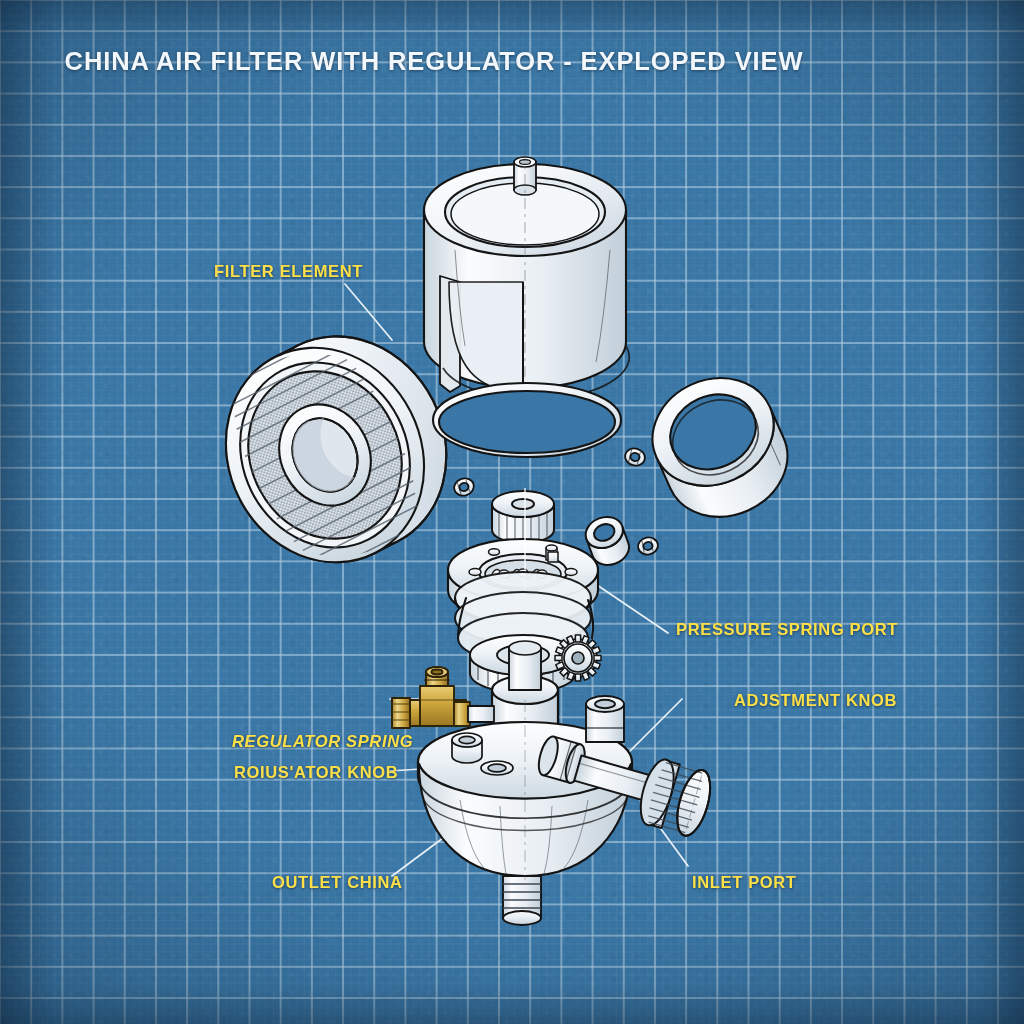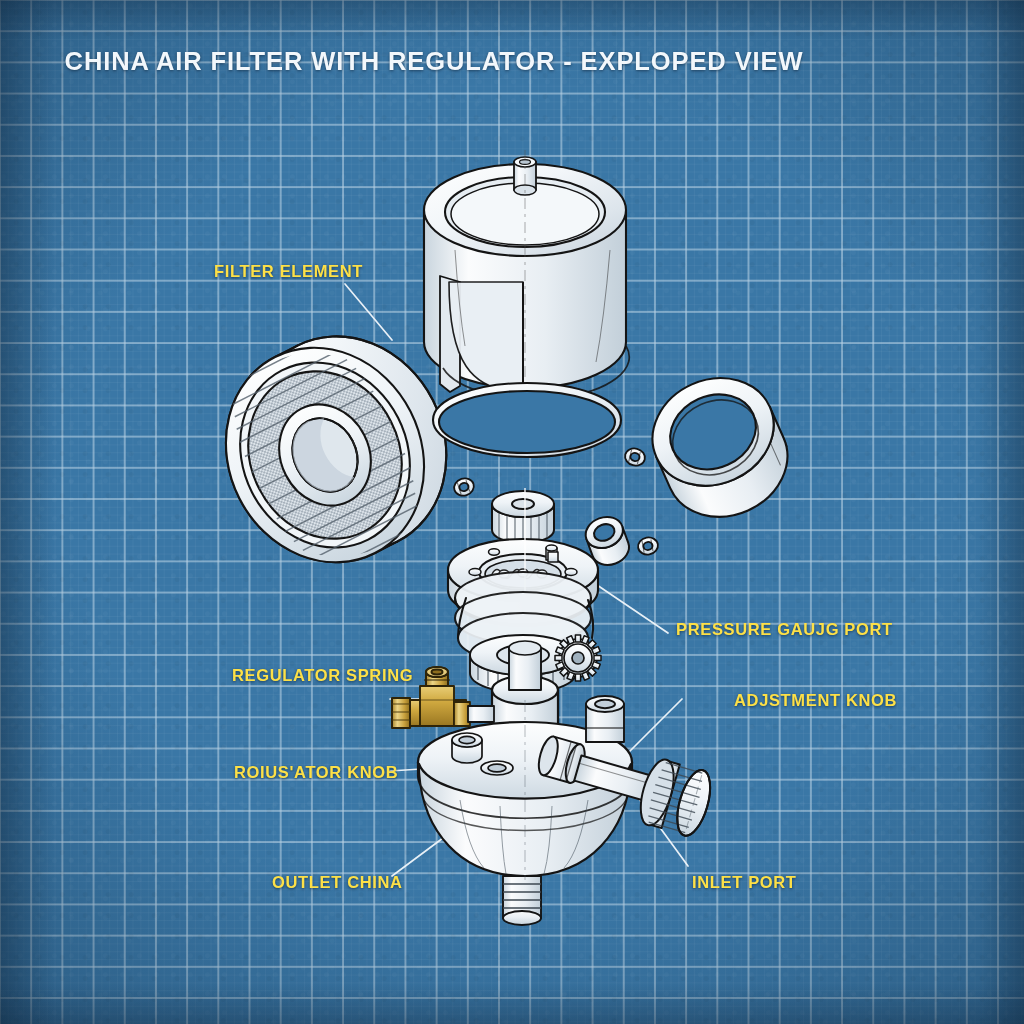--- a/index.html
+++ b/index.html
@@ -468,23 +468,23 @@
     </g>
 
   </svg>
 
   <div id="vignette"></div>
 
   <div class="title">CHINA AIR FILTER WITH REGULATOR - EXPLOPED VIEW</div>
 
   <div class="lbl" style="left:214px; top:262px;">FILTER ELEMENT</div>
 
-  <div class="lbl" style="left:676px; top:620px;">PRESSURE GAUJG PORT</div>
-
-  <div class="lbl" style="left:232px; top:666px;">REGULATOR SPRING</div>
+  <div class="lbl" style="left:676px; top:620px;">PRESSURE SPRING PORT</div>
+
+  <div class="lbl" style="left:232px; top:732px;font-style:italic;">REGULATOR SPRING</div>
 
   <div class="lbl" style="left:690px; top:691px;margin-left:44px;">ADJSTMENT KNOB</div>
 
   <div class="lbl" style="left:234px; top:763px;">ROIUS'ATOR KNOB</div>
 
   <div class="lbl" style="left:272px; top:873px;">OUTLET CHINA</div>
 
   <div class="lbl" style="left:692px; top:873px;">INLET PORT</div>
 
 </div>

